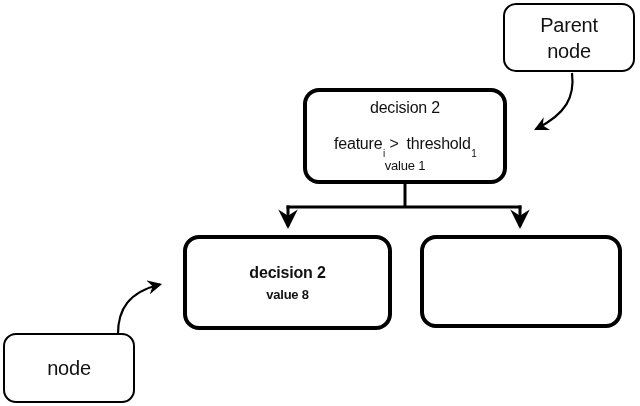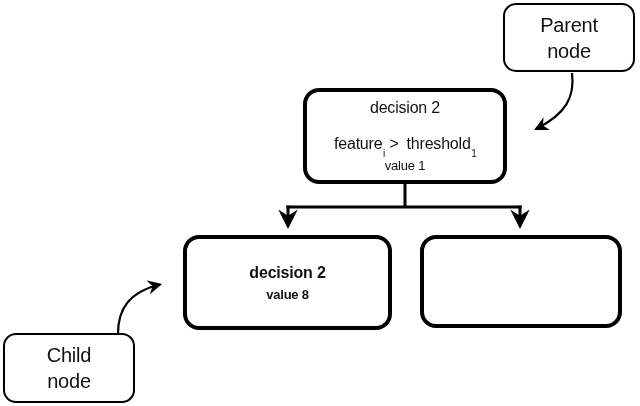--- a/index.html
+++ b/index.html
@@ -119,17 +119,16 @@
   <div class="box node node-decision2">
     <div class="node-title">decision 2</div>
     <div class="node-value">value 8</div>
   </div>
 
   <div class="box node node-empty">
     <span></span>
   </div>
 
   <div class="box callout callout-child">
-    <span>Child</span>
     <span>node</span>
   </div>
 
 </div>
 
 </body></html>

